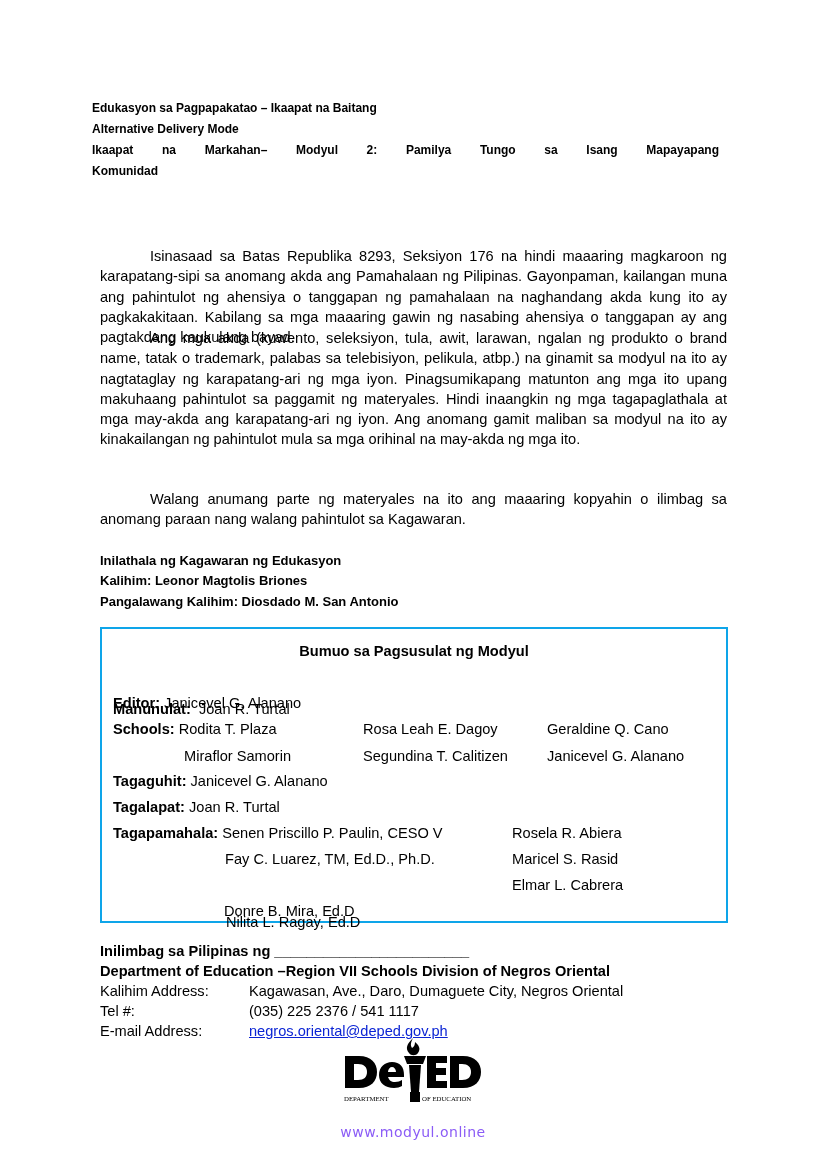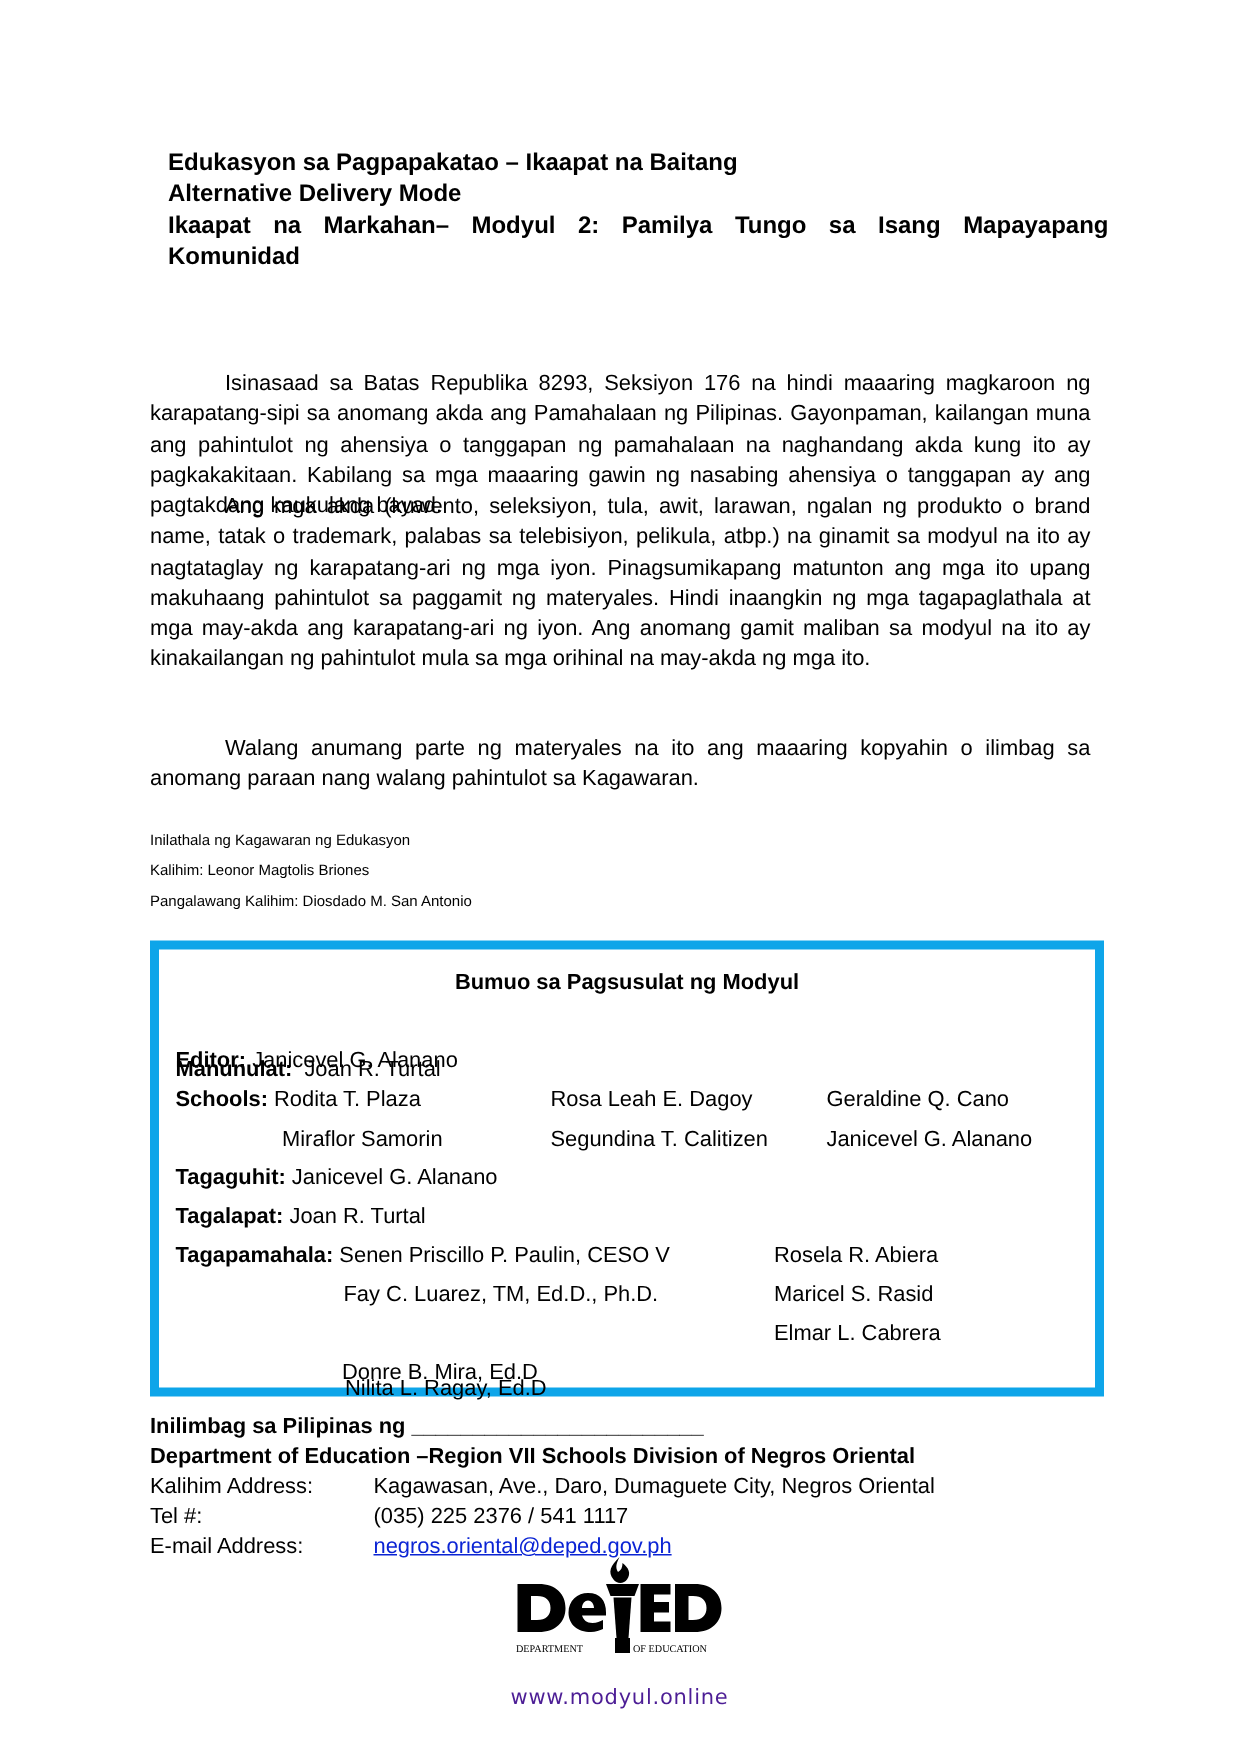--- a/index.html
+++ b/index.html
@@ -1,47 +1,47 @@
 <!DOCTYPE html>
 <html><head>
 <meta charset="utf-8">
 <style>
   html, body { margin: 0; padding: 0; background: #ffffff; }
   body { width: 826px; height: 1169px; position: relative; overflow: hidden;
          font-family: "Liberation Sans", sans-serif; color: #000; }
   .page { position: absolute; left: 0; top: 0; width: 826px; height: 1169px; }
 
-  .header { position: absolute; left: 112px; top: 98px; width: 627px;
-            font-weight: bold; font-size: 16px; line-height: 21px; }
+  .header { position: absolute; left: 92px; top: 98px; width: 627px;
+            font-weight: bold; font-size: 12px; line-height: 21px; }
   .header .line { display: block; }
   .header .justify { text-align: justify; text-align-last: justify; }
 
   .para { position: absolute; left: 100px; width: 627px; font-size: 14.6px;
           line-height: 20.3px; text-align: justify; }
   .para .indent { display: inline-block; width: 50px; }
 
-  .pub { position: absolute; left: 100px; top: 551px; font-size: 10px; line-height: 20.3px; }
+  .pub { position: absolute; left: 100px; top: 551px; font-size: 13px; line-height: 20.3px; font-weight: bold; }
   .pub div { white-space: nowrap; }
 
   .credits-box { position: absolute; left: 100px; top: 627px; width: 624px; height: 292px;
-                 border: 6px solid #0ea5e9; box-sizing: content-box; }
+                 border: 2px solid #0ea5e9; box-sizing: content-box; }
   .credits-title { position: absolute; left: 0; right: 0; top: 14px; text-align: center;
                    font-weight: bold; font-size: 14.6px; }
   .row { position: absolute; font-size: 14.6px; white-space: nowrap; }
   .row b { font-weight: bold; }
 
   .footer { position: absolute; left: 100px; top: 941px; font-size: 14.6px; line-height: 20px; }
   .footer .bold { font-weight: bold; white-space: nowrap; }
   .footer .kv { display: flex; white-space: nowrap; }
   .footer .k { width: 149px; }
   .footer a { color: #1a0dab; text-decoration: underline; color: #0b24d4; }
 
   .logo { position: absolute; left: 343px; top: 1036px; width: 142px; height: 68px; }
   .watermark { position: absolute; left: 0; right: 0; top: 1124px; text-align: center;
-               font-size: 14px; color: #4c1d95; letter-spacing: 0.5px;
+               font-size: 14px; color: #8b5cf6; letter-spacing: 0.5px;
                font-family: "DejaVu Sans", sans-serif; }
 </style>
 </head>
 <body>
 
 <div class="page">
 
   <div class="header">
     <span class="line">Edukasyon sa Pagpapakatao – Ikaapat na Baitang</span>
     <span class="line">Alternative Delivery Mode</span>

